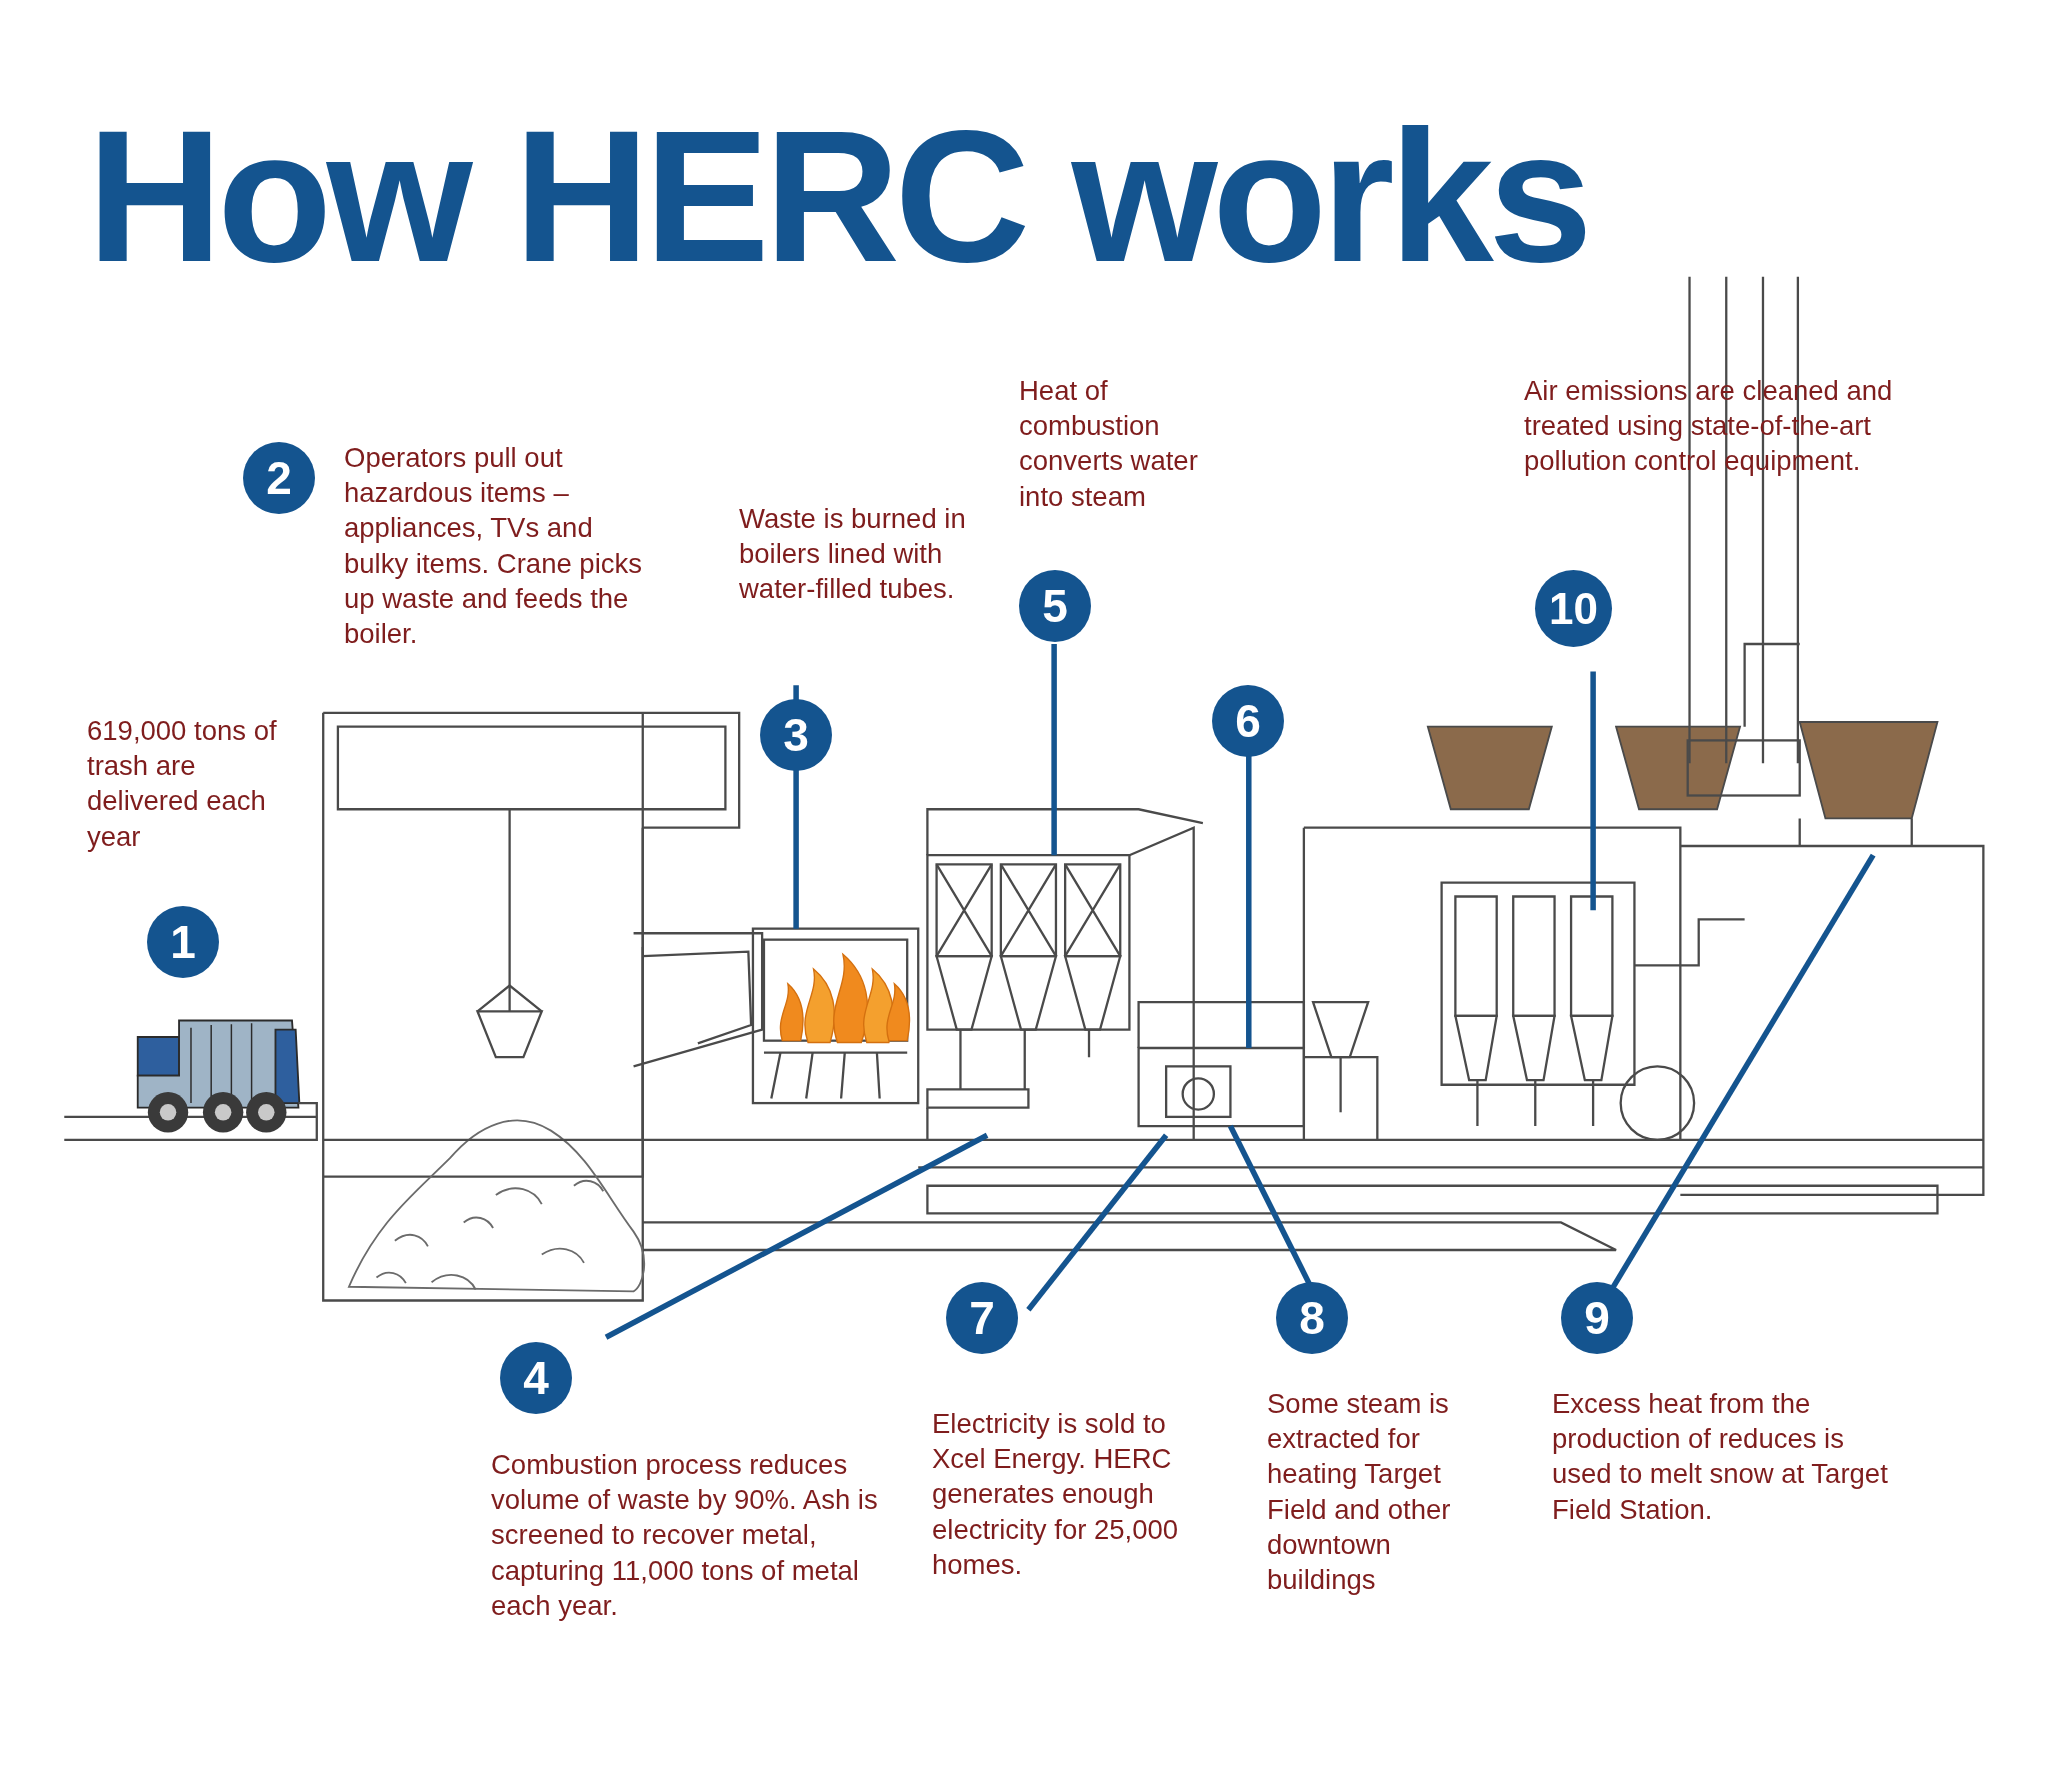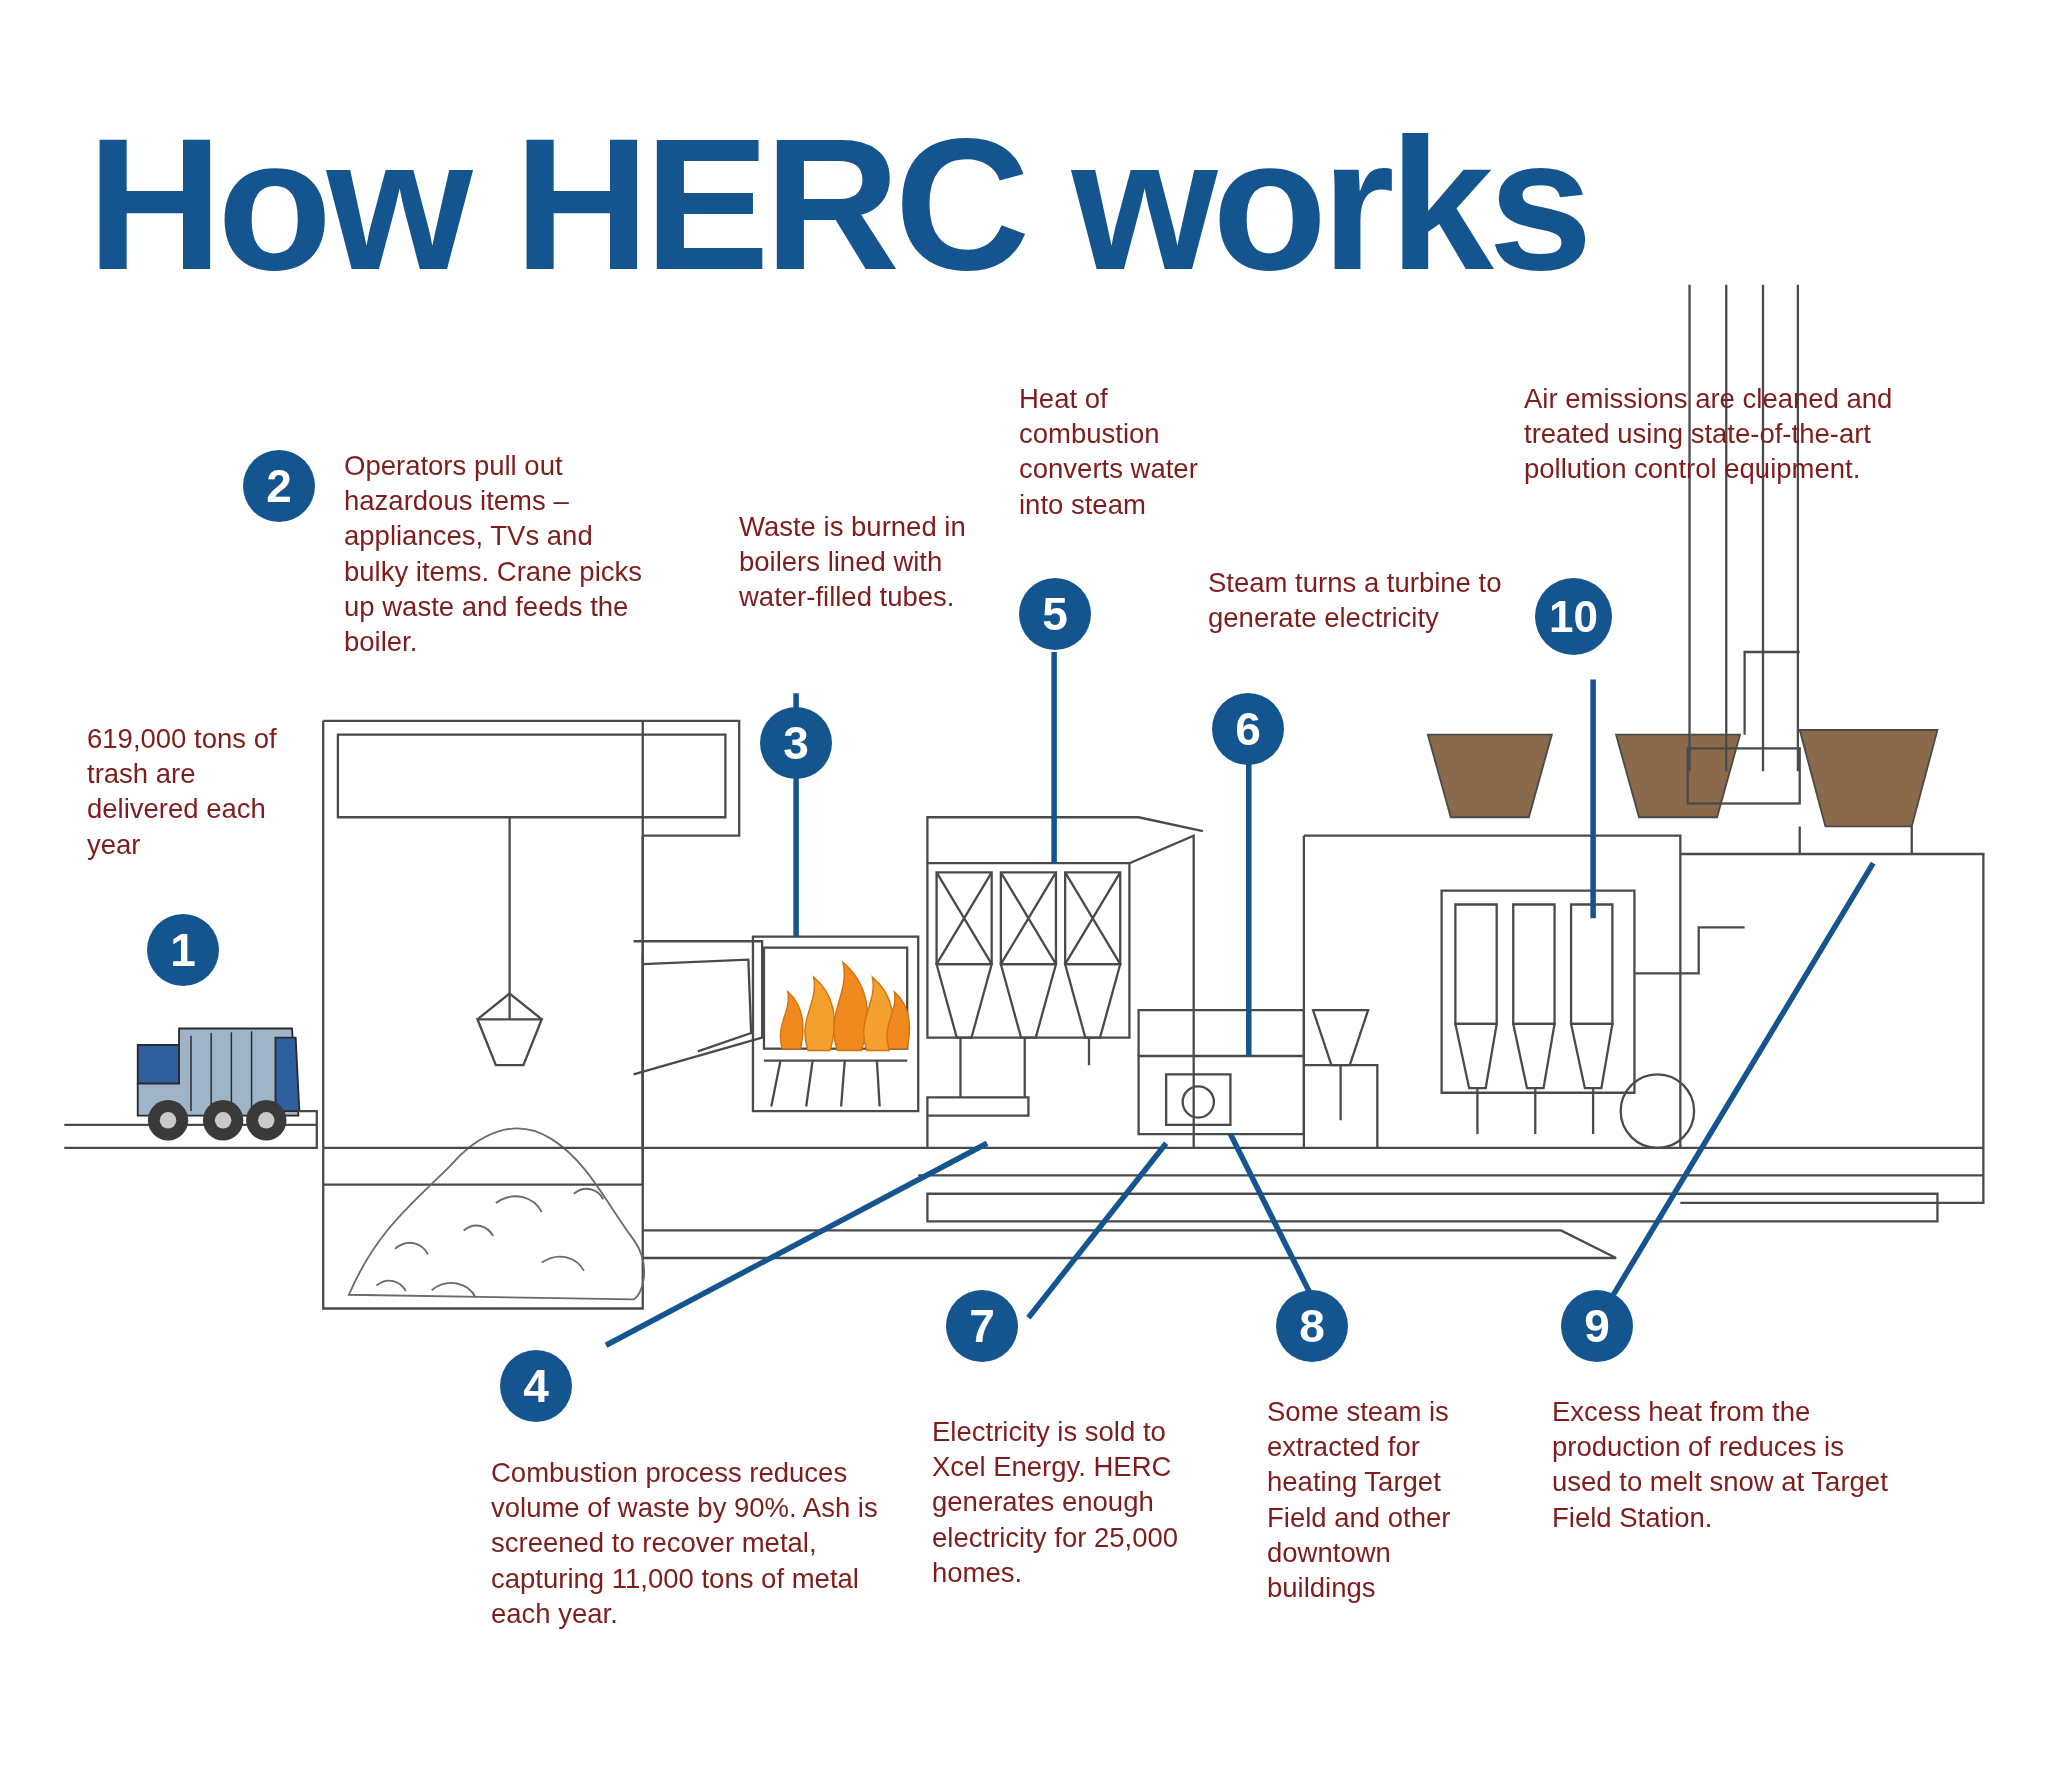--- a/index.html
+++ b/index.html
@@ -10,21 +10,21 @@
   body {
     width: 2066px;
     height: 1791px;
     position: relative;
     overflow: hidden;
     font-family: "Liberation Sans", sans-serif;
     color: #111;
   }
   #stage {
     position: absolute;
-    left: 0; top: 9px;
+    left: 0; top: 1px;
     width: 2066px;
     height: 1505px;
   }
   
   #title {
     position: absolute;
     left: 87px;
     top: 101px;
     font-size: 188px;
     line-height: 1;
@@ -210,21 +210,20 @@
 
   <div class="callout" style="left:739px; top:500px; width:239px;">Waste is burned in boilers lined with water-filled tubes.</div>
   <div class="badge" style="left:760px; top:698px;">3</div>
 
   <div class="badge" style="left:500px; top:1341px;">4</div>
   <div class="callout" style="left:491px; top:1446px; width:395px;">Combustion process reduces volume of waste by 90%. Ash is screened to recover metal, capturing 11,000 tons of metal each year.</div>
 
   <div class="callout" style="left:1019px; top:372px; width:230px;">Heat of combustion converts water into steam</div>
   <div class="badge" style="left:1019px; top:569px;">5</div>
 
-  <div class="callout" style="left:1208px; top:556px; width:298px;">Steam turns a turbine to generate electricity</div>
   <div class="badge" style="left:1212px; top:684px;">6</div>
 
   <div class="badge" style="left:946px; top:1281px;">7</div>
   <div class="callout" style="left:932px; top:1385px; width:275px;margin-top:20px;">Electricity is sold to Xcel Energy. HERC generates enough electricity for 25,000 homes.</div>
 
   <div class="badge" style="left:1276px; top:1281px;">8</div>
   <div class="callout" style="left:1267px; top:1385px; width:230px;">Some steam is extracted for heating Target Field and other downtown buildings</div>
 
   <div class="badge" style="left:1561px; top:1281px;">9</div>
   <div class="callout" style="left:1552px; top:1385px; width:349px;">Excess heat from the production of reduces is used to melt snow at Target Field Station.</div>

